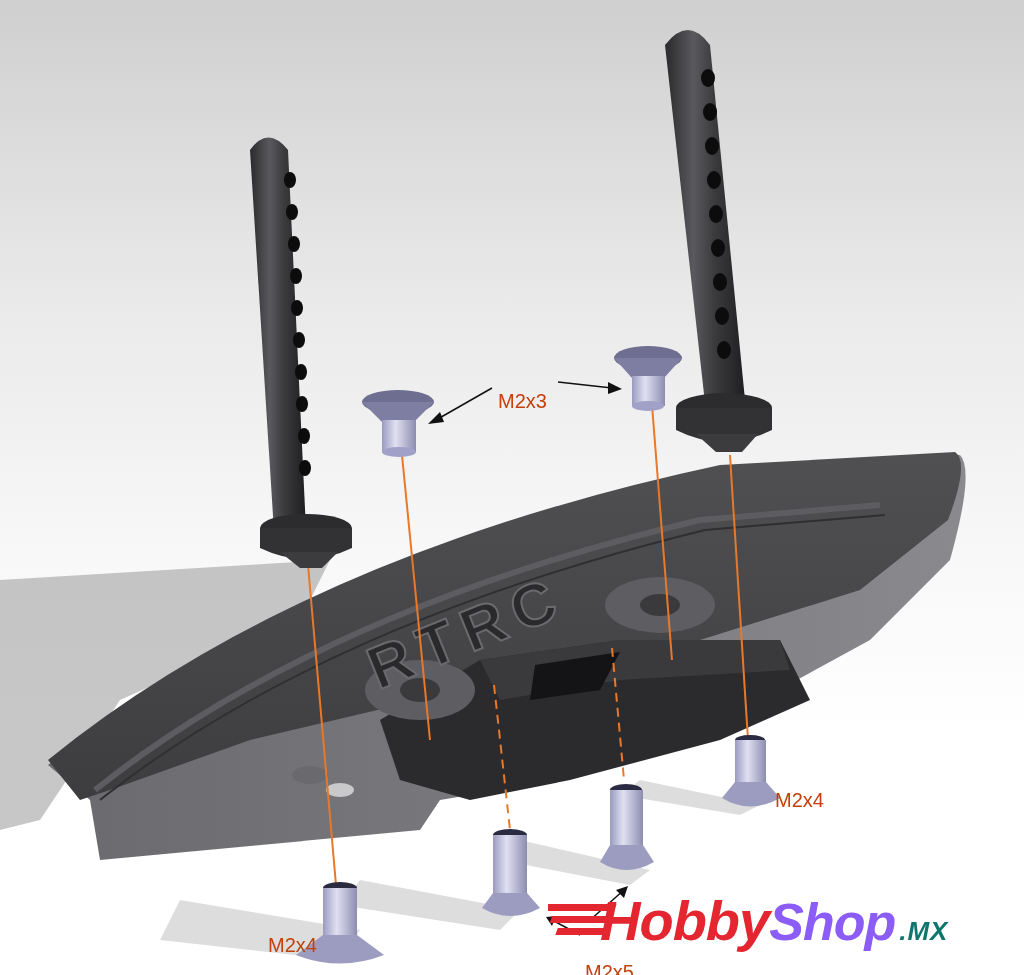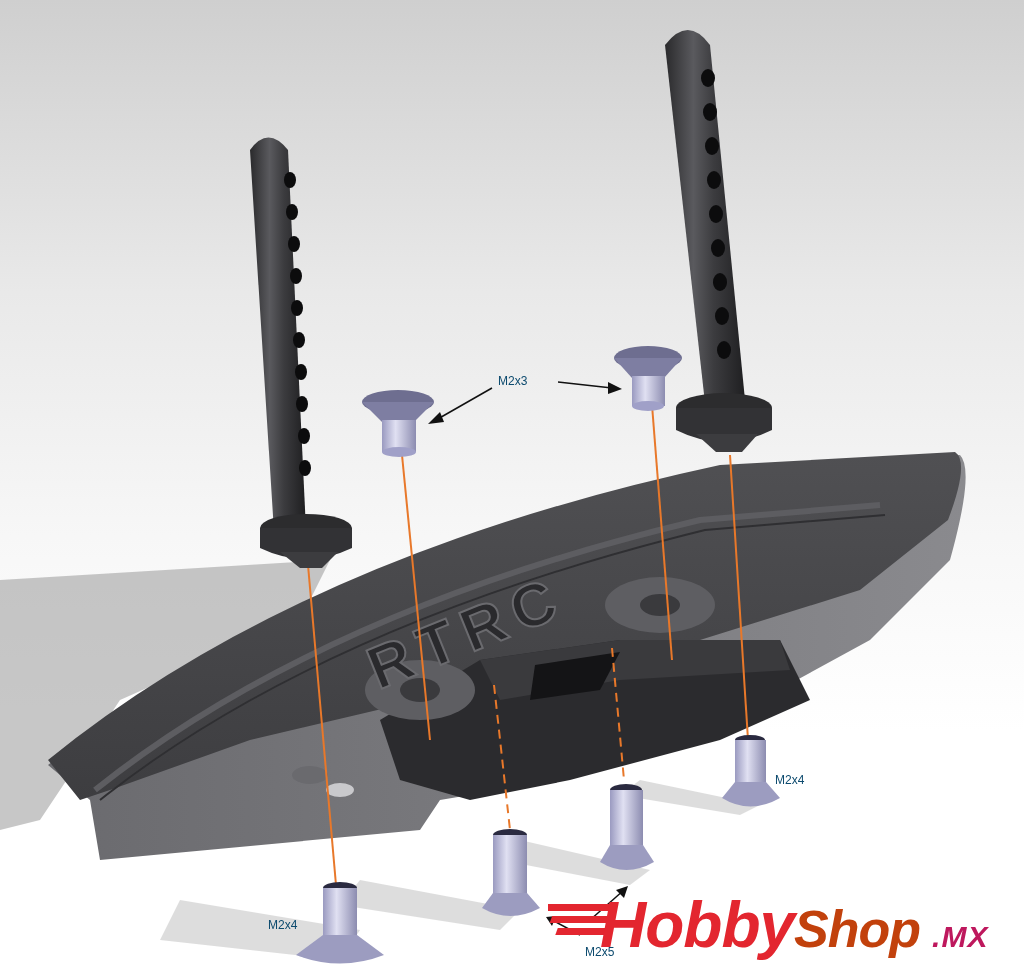--- a/index.html
+++ b/index.html
@@ -4,31 +4,31 @@
 <style>
   html, body { margin: 0; padding: 0; }
   body {
     width: 1024px; height: 975px; overflow: hidden; position: relative;
     background: linear-gradient(180deg, #cfcfcf 0%, #e9e9e9 30%, #f7f7f7 55%, #ffffff 75%);
     font-family: "Liberation Sans", sans-serif;
   }
   #scene { position: absolute; left: 0; top: 0; width: 1024px; height: 975px; }
   .label {
     position: absolute; font-family: "Liberation Sans", sans-serif;
-    font-size: 12px; color: #0c4a6e; white-space: nowrap;
+    font-size: 20px; color: #c2410c; white-space: nowrap; margin-top: 16px;
   }
   .brand {
     position: absolute; left: 548px; top: 888px; height: 60px;
     display: flex; align-items: baseline;
     font-family: "Liberation Sans", sans-serif; font-weight: bold; font-style: italic;
     letter-spacing: -1px;
   }
-  .brand .hobby { color: #e3262f; font-size: 64px; }
-  .brand .shop { color: #c2410c; font-size: 52px; }
-  .brand .tld { color: #be185d; font-size: 30px; margin-left: 12px; letter-spacing: 1px; }
+  .brand .hobby { color: #e3262f; font-size: 56px; }
+  .brand .shop { color: #8b5cf6; font-size: 52px; }
+  .brand .tld { color: #0f766e; font-size: 26px; margin-left: 4px; letter-spacing: 1px; }
   .speedlines { position: absolute; left: 548px; top: 900px; }
 </style>
 </head>
 <body>
 
 <svg id="scene" viewBox="0 0 1024 975" xmlns="http://www.w3.org/2000/svg">
   <defs>
     <linearGradient id="postGrad" x1="0" x2="1" y1="0" y2="0">
       <stop offset="0" stop-color="#2a2a2c"></stop>
       <stop offset="0.35" stop-color="#5a5a5e"></stop>

